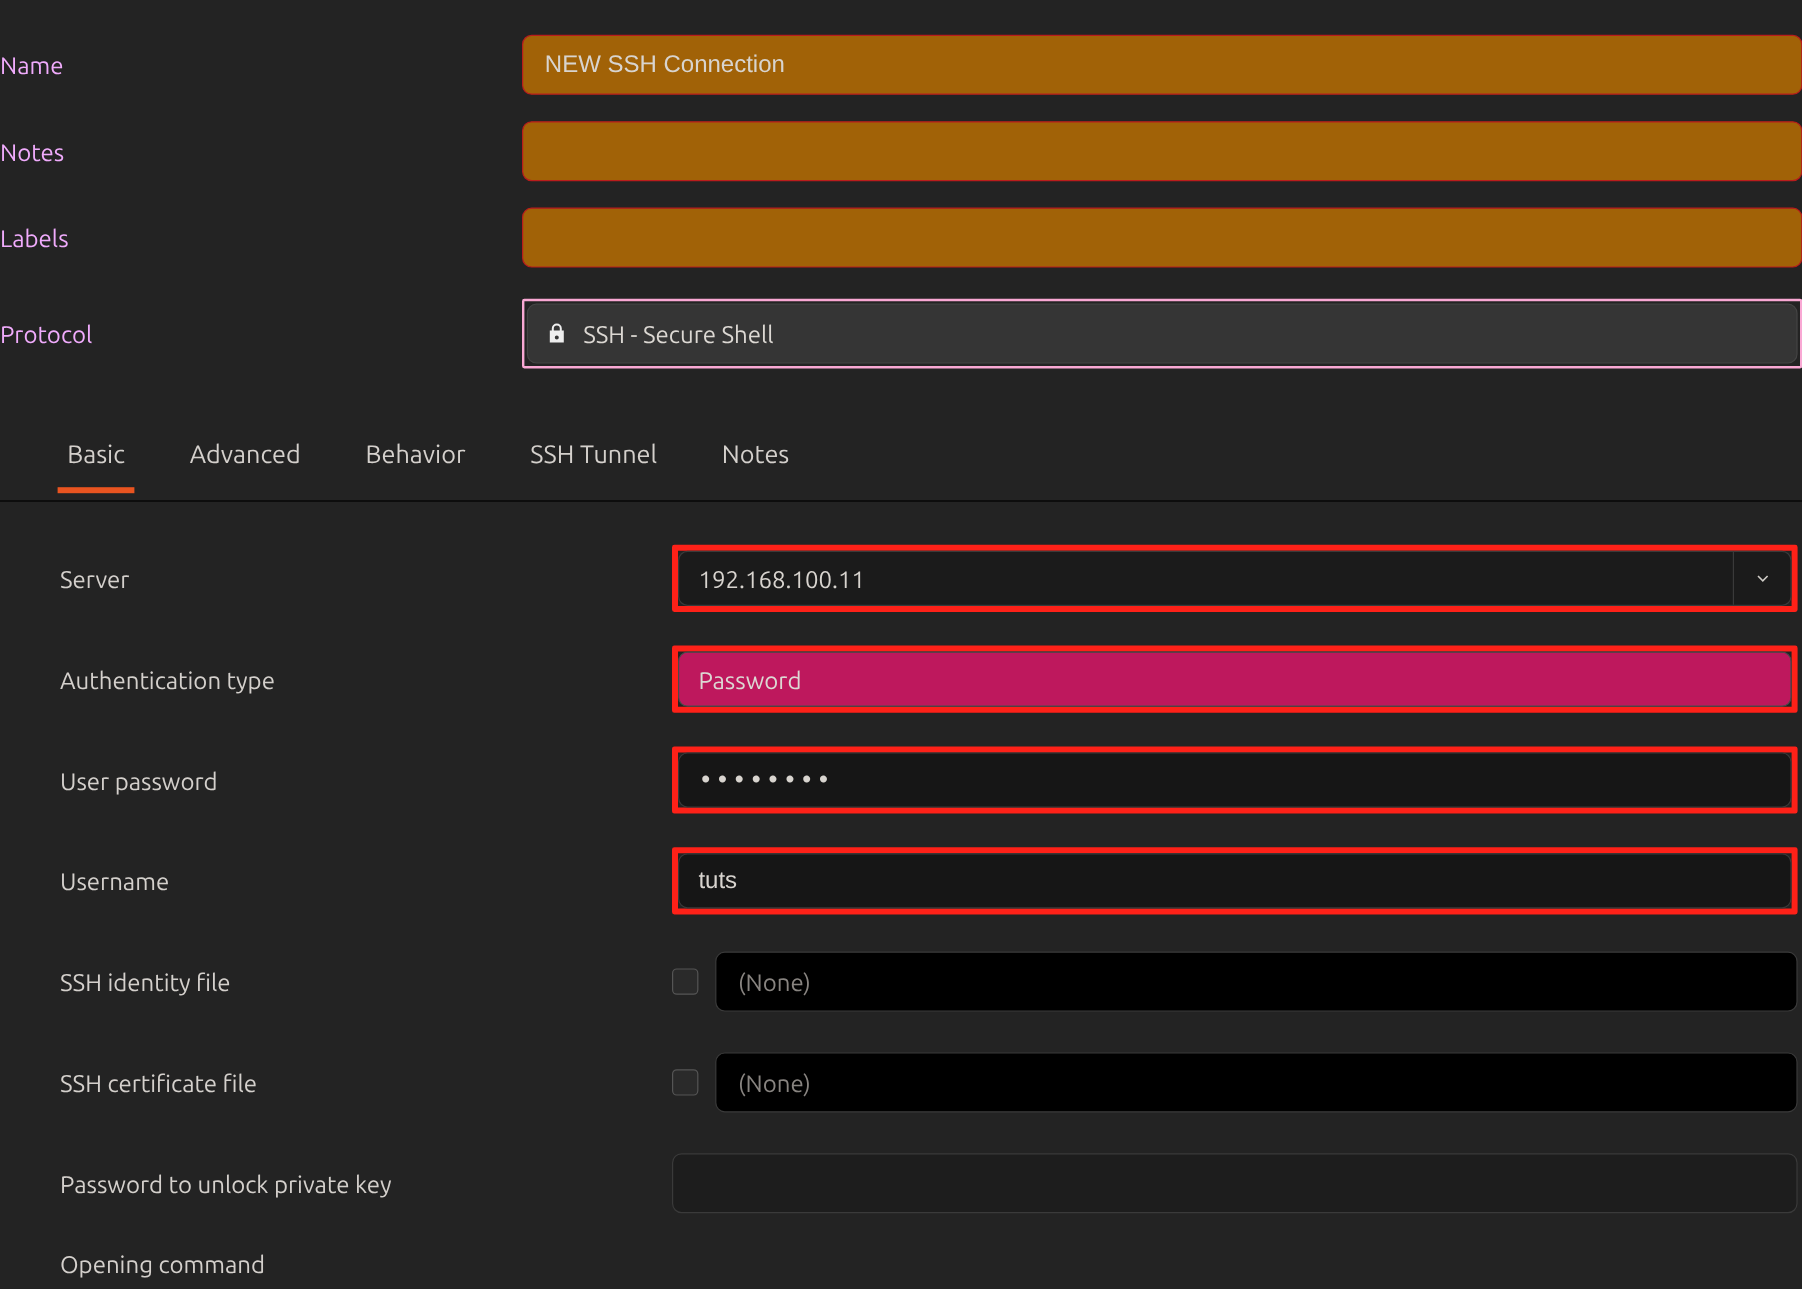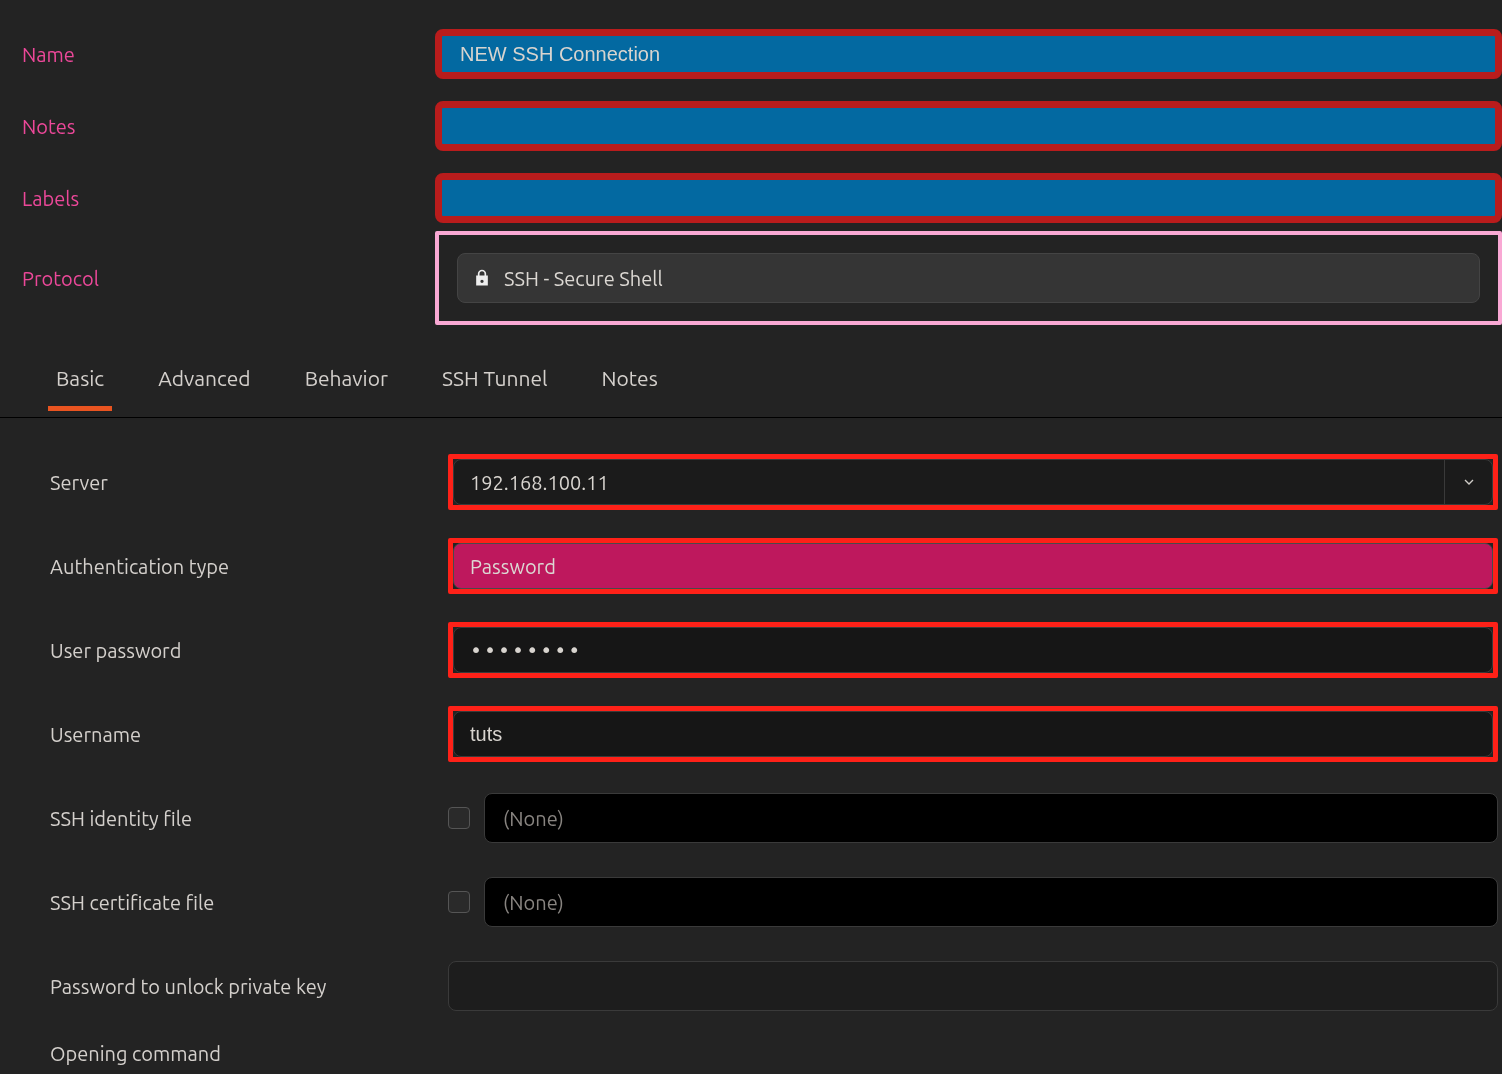--- a/index.html
+++ b/index.html
@@ -13,41 +13,40 @@
     overflow: hidden;
   }
   .top-area { padding: 18px 0 0 0; }
   .row {
     display: flex;
     align-items: center;
     height: 72px;
   }
   .label-cell {
     width: 435px;
-    padding-left: 22px;
-    font-size: 20px;
-    color: #ec4899;
+    font-size: 20px;
+    color: #f0abfc;
   }
   .input-cell { flex: 1; padding-right: 0; }
   .text-input {
-    background: #0369a1;
-    border: 7px solid #b91c1c;
+    background: #a16207;
+    border: 1px solid #b91c1c;
     border-radius: 8px;
     height: 50px;
     width: 100%;
     color: #d8d4cf;
     font-size: 20px;
     padding: 0 18px;
     outline: none;
   }
   .proto-row { height: 88px; }
   .proto-wrap {
-    border: 4px solid #f9a8d4;
+    border: 2px solid #f9a8d4;
     border-radius: 2px;
-    padding: 18px;
+    padding: 2px;
     width: 100%;
   }
   .proto-select {
     display: flex;
     align-items: center;
     gap: 12px;
     background: #353535;
     border: 1px solid #444;
     border-radius: 8px;
     height: 50px;
@@ -79,21 +78,21 @@
     height: 5px;
     background: #e95420;
   }
   .form-area { padding-top: 22px; }
   .frow {
     display: flex;
     align-items: center;
     height: 84px;
   }
   .flabel {
-    width: 448px;
+    width: 560px;
     padding-left: 50px;
     font-size: 20px;
     color: #d4d0cc;
   }
   .fcell { flex: 1; padding-right: 4px; }
   .red-box {
     border: 5px solid #fe2118;
     border-radius: 2px;
     padding: 0;
   }

